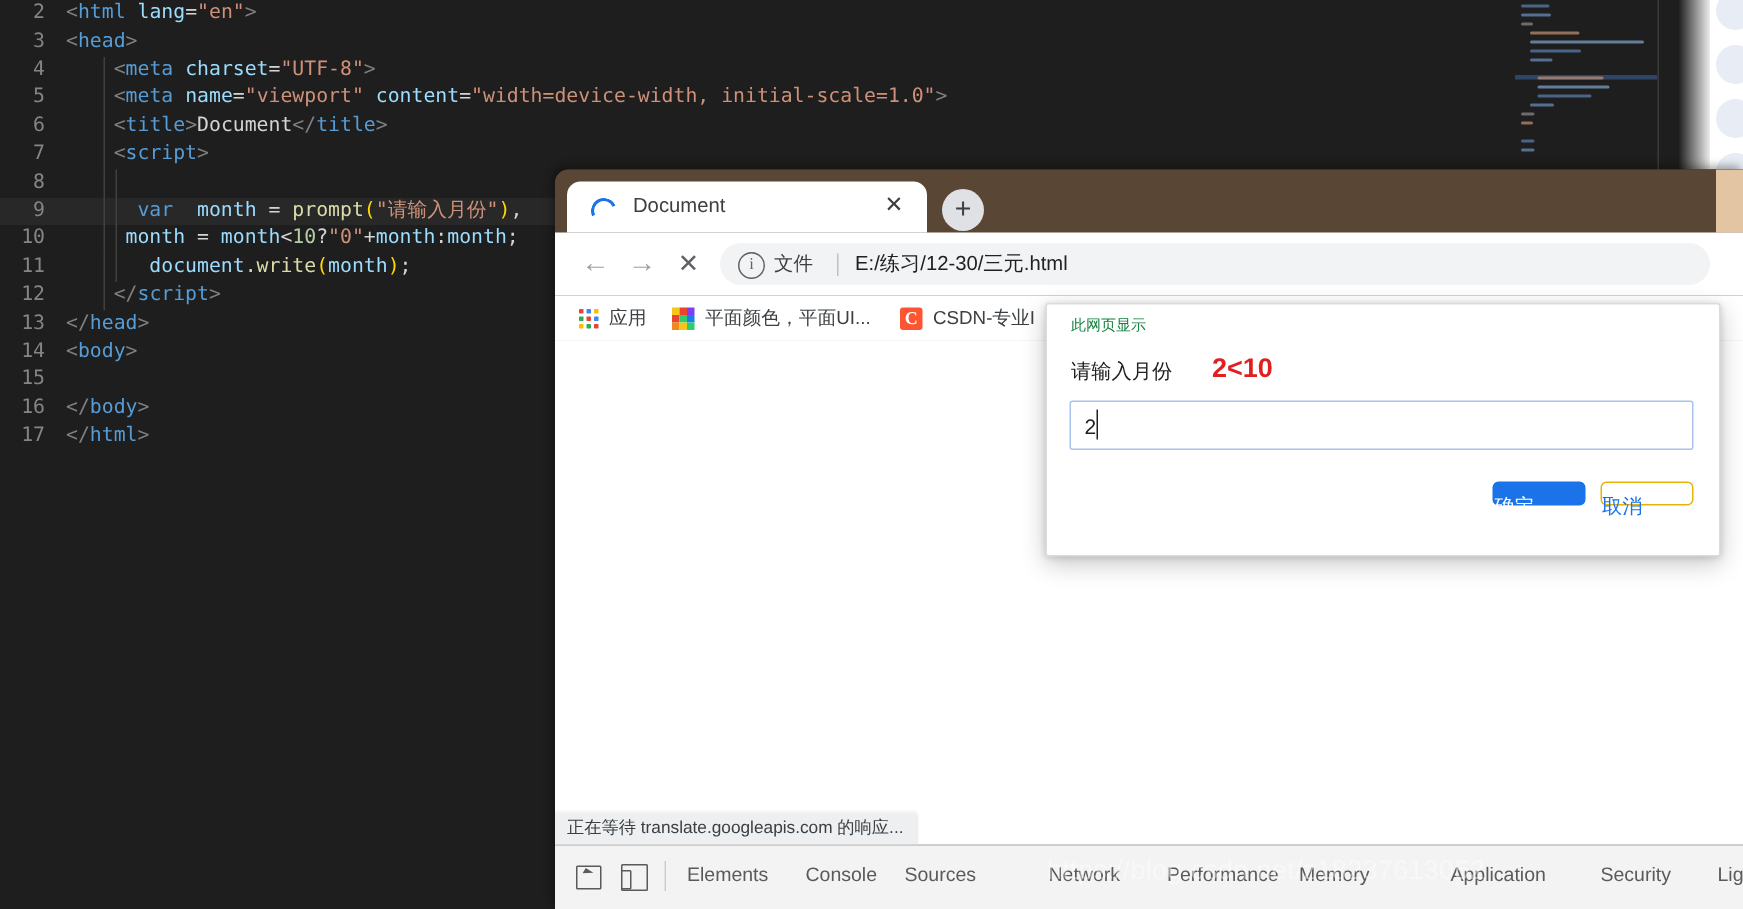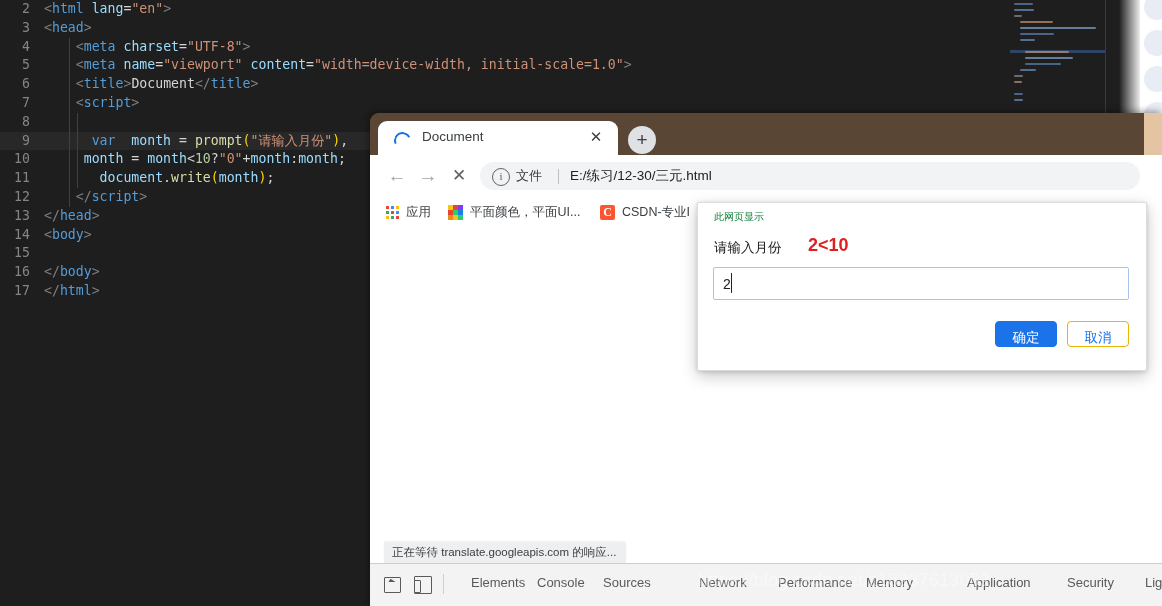--- a/index.html
+++ b/index.html
@@ -310,21 +310,20 @@
     left: 0; bottom: 0;
     height: 21px;
     padding: 0 10px 0 8px;
     background: #edeff1;
     border-top-right-radius: 3px;
     font-size: 11.5px;
     line-height: 21px;
     color: #3c4043;
     white-space: nowrap;
     box-shadow: 0 -1px 2px rgba(0,0,0,0.06);
-    margin-left: 14px;
   }
 
   
   #devtools {
     position: absolute;
     left: 0; top: 450px;
     width: 792px; height: 43px;
     background: #f3f3f3;
     border-top: 1px solid #cdcdcd;
   }
@@ -432,25 +431,24 @@
   }
   #dlg-caret {
     position: absolute;
     left: 33px; top: 70px;
     width: 1px; height: 20px;
     background: #202124;
   }
   .dlg-btn {
     position: absolute;
     top: 118px;
-    height: 26px;
+    height: 16px;
     border-radius: 4px;
     font-size: 13.5px;
     line-height: 32px;
-    text-align: center;
     font-family: "Liberation Sans", sans-serif;
     box-sizing: border-box;
   }
   #btn-ok {
     left: 297px;
     width: 62px;
     background: #1a73e8;
     color: #ffffff;
     border: 1px solid #1a73e8;
   }
@@ -576,21 +574,21 @@
 
     <div id="page">
       <div id="statusbubble">正在等待 translate.googleapis.com 的响应...</div>
     </div>
 
     <div id="devtools">
       <div id="dt-icon-inspect"></div>
       <div id="dt-icon-device"></div>
       <div id="dt-divider"></div>
       <div id="dt-tabs-holder">
-          <div class="dt-tab" style="left: 101px; text-align: center;">Elements</div>
+          <div class="dt-tab" style="left: 88px; text-align: center;">Elements</div>
           <div class="dt-tab" style="left: 167px;">Console</div>
           <div class="dt-tab" style="left: 233px;">Sources</div>
           <div class="dt-tab" style="left: 329px;">Network</div>
           <div class="dt-tab" style="left: 408px;">Performance</div>
           <div class="dt-tab" style="left: 496px;">Memory</div>
           <div class="dt-tab" style="left: 597px;">Application</div>
           <div class="dt-tab" style="left: 697px;">Security</div>
           <div class="dt-tab" style="left: 775px;">Lighthou</div>
         </div>
     </div>

